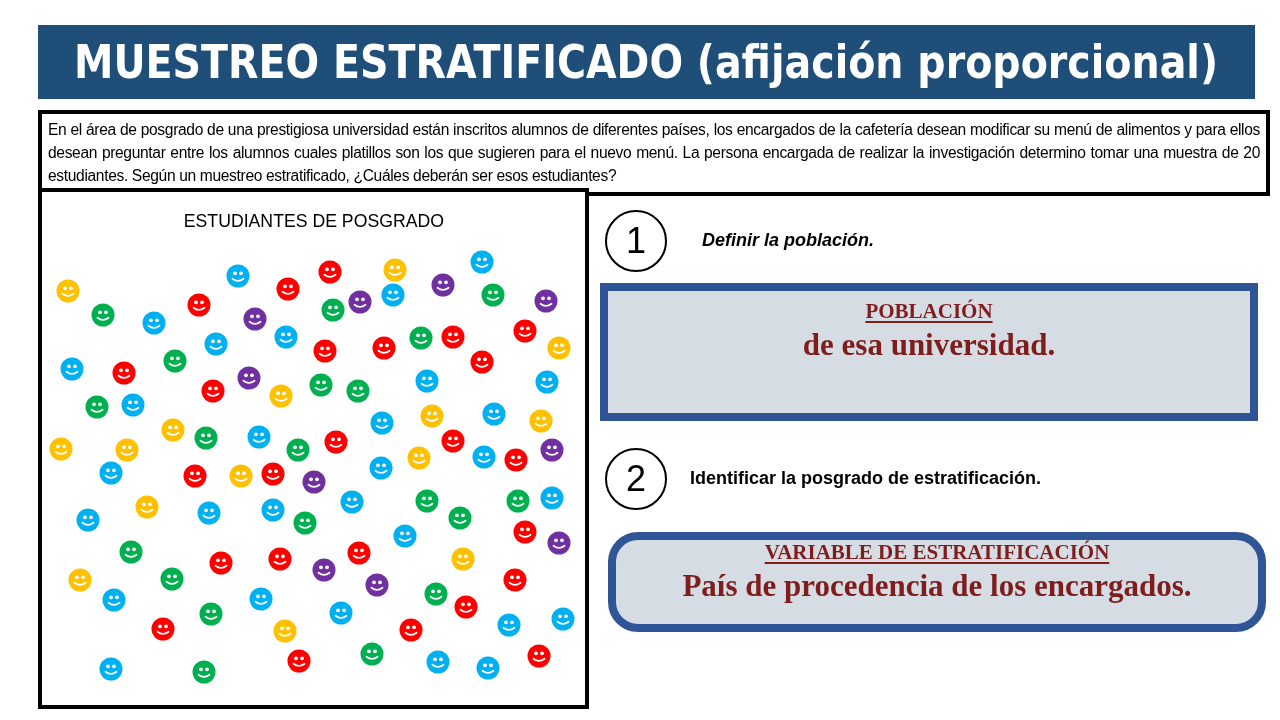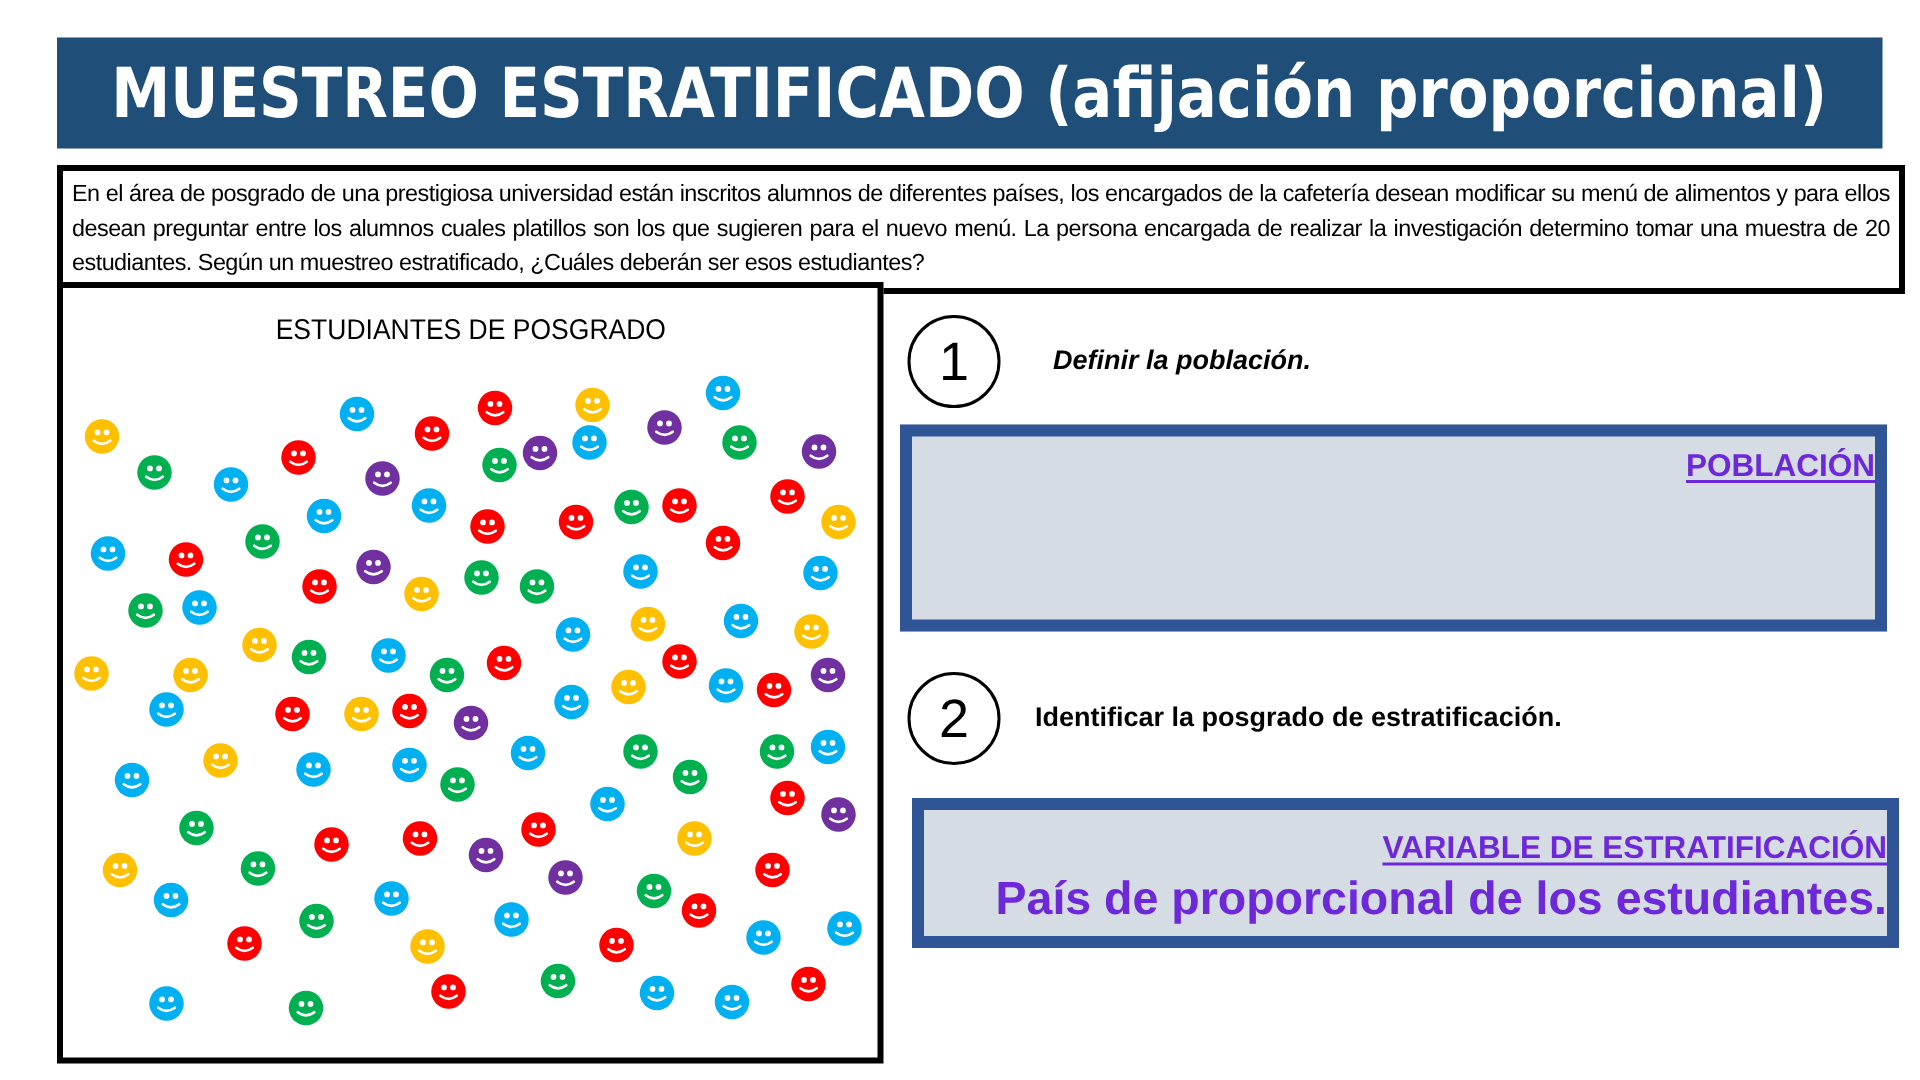--- a/index.html
+++ b/index.html
@@ -44,22 +44,22 @@
     border-radius: 50%; display: flex; align-items: center; justify-content: center;
     font-size: 36px; color: #000; font-family: "Liberation Sans", sans-serif;
     background: #fff;
   }
   .step-text {
     position: absolute; font-size: 18px; font-weight: bold; color: #000;
     font-family: "Liberation Sans", sans-serif;
   }
   .info-box {
     position: absolute; background: #D6DCE4; border: 8px solid #2F5597;
-    box-sizing: border-box; text-align: right; color: #6d28d9;
-    font-family: Liberation Sans, sans-serif;
+    box-sizing: border-box; text-align: center; color: #7f1d1d;
+    font-family: Liberation Serif, serif;
   }
   .info-label {
     font-size: 21px; font-weight: bold; text-decoration: underline;
     text-underline-offset: 3px; display: inline-block;
   }
   .info-value {
     font-size: 31px; font-weight: bold; line-height: 42px;
   }
 </style>
 </head>
@@ -681,23 +681,24 @@
     </div>
 </div>
 
 <div class="step-circle" style="left:605px; top:210px;">
   <span>1</span>
 </div>
 <div class="step-text" style="left:702px; top:230px;font-style:italic;">Definir la población.</div>
 
 <div class="info-box" style="left:600px; top:283px; width:658px; height:138px; padding-top:8px;">
   <div><span class="info-label">POBLACIÓN</span></div>
+  <div class="info-value">de esa universidad.</div>
 </div>
 
 <div class="step-circle" style="left:605px; top:448px;">
   <span>2</span>
 </div>
 <div class="step-text" style="left:690px; top:468px;">Identificar la posgrado de estratificación.</div>
 
-<div class="info-box" style="left:608px; top:532px; width:658px; height:100px; padding-top:14px;">
+<div class="info-box" style="left:608px; top:532px; width:658px; height:100px; border-radius:30px;">
   <div><span class="info-label">VARIABLE DE ESTRATIFICACIÓN</span></div>
-  <div class="info-value">País de proporcional de los estudiantes.</div>
+  <div class="info-value">País de procedencia de los encargados.</div>
 </div>
 
 </body></html>

